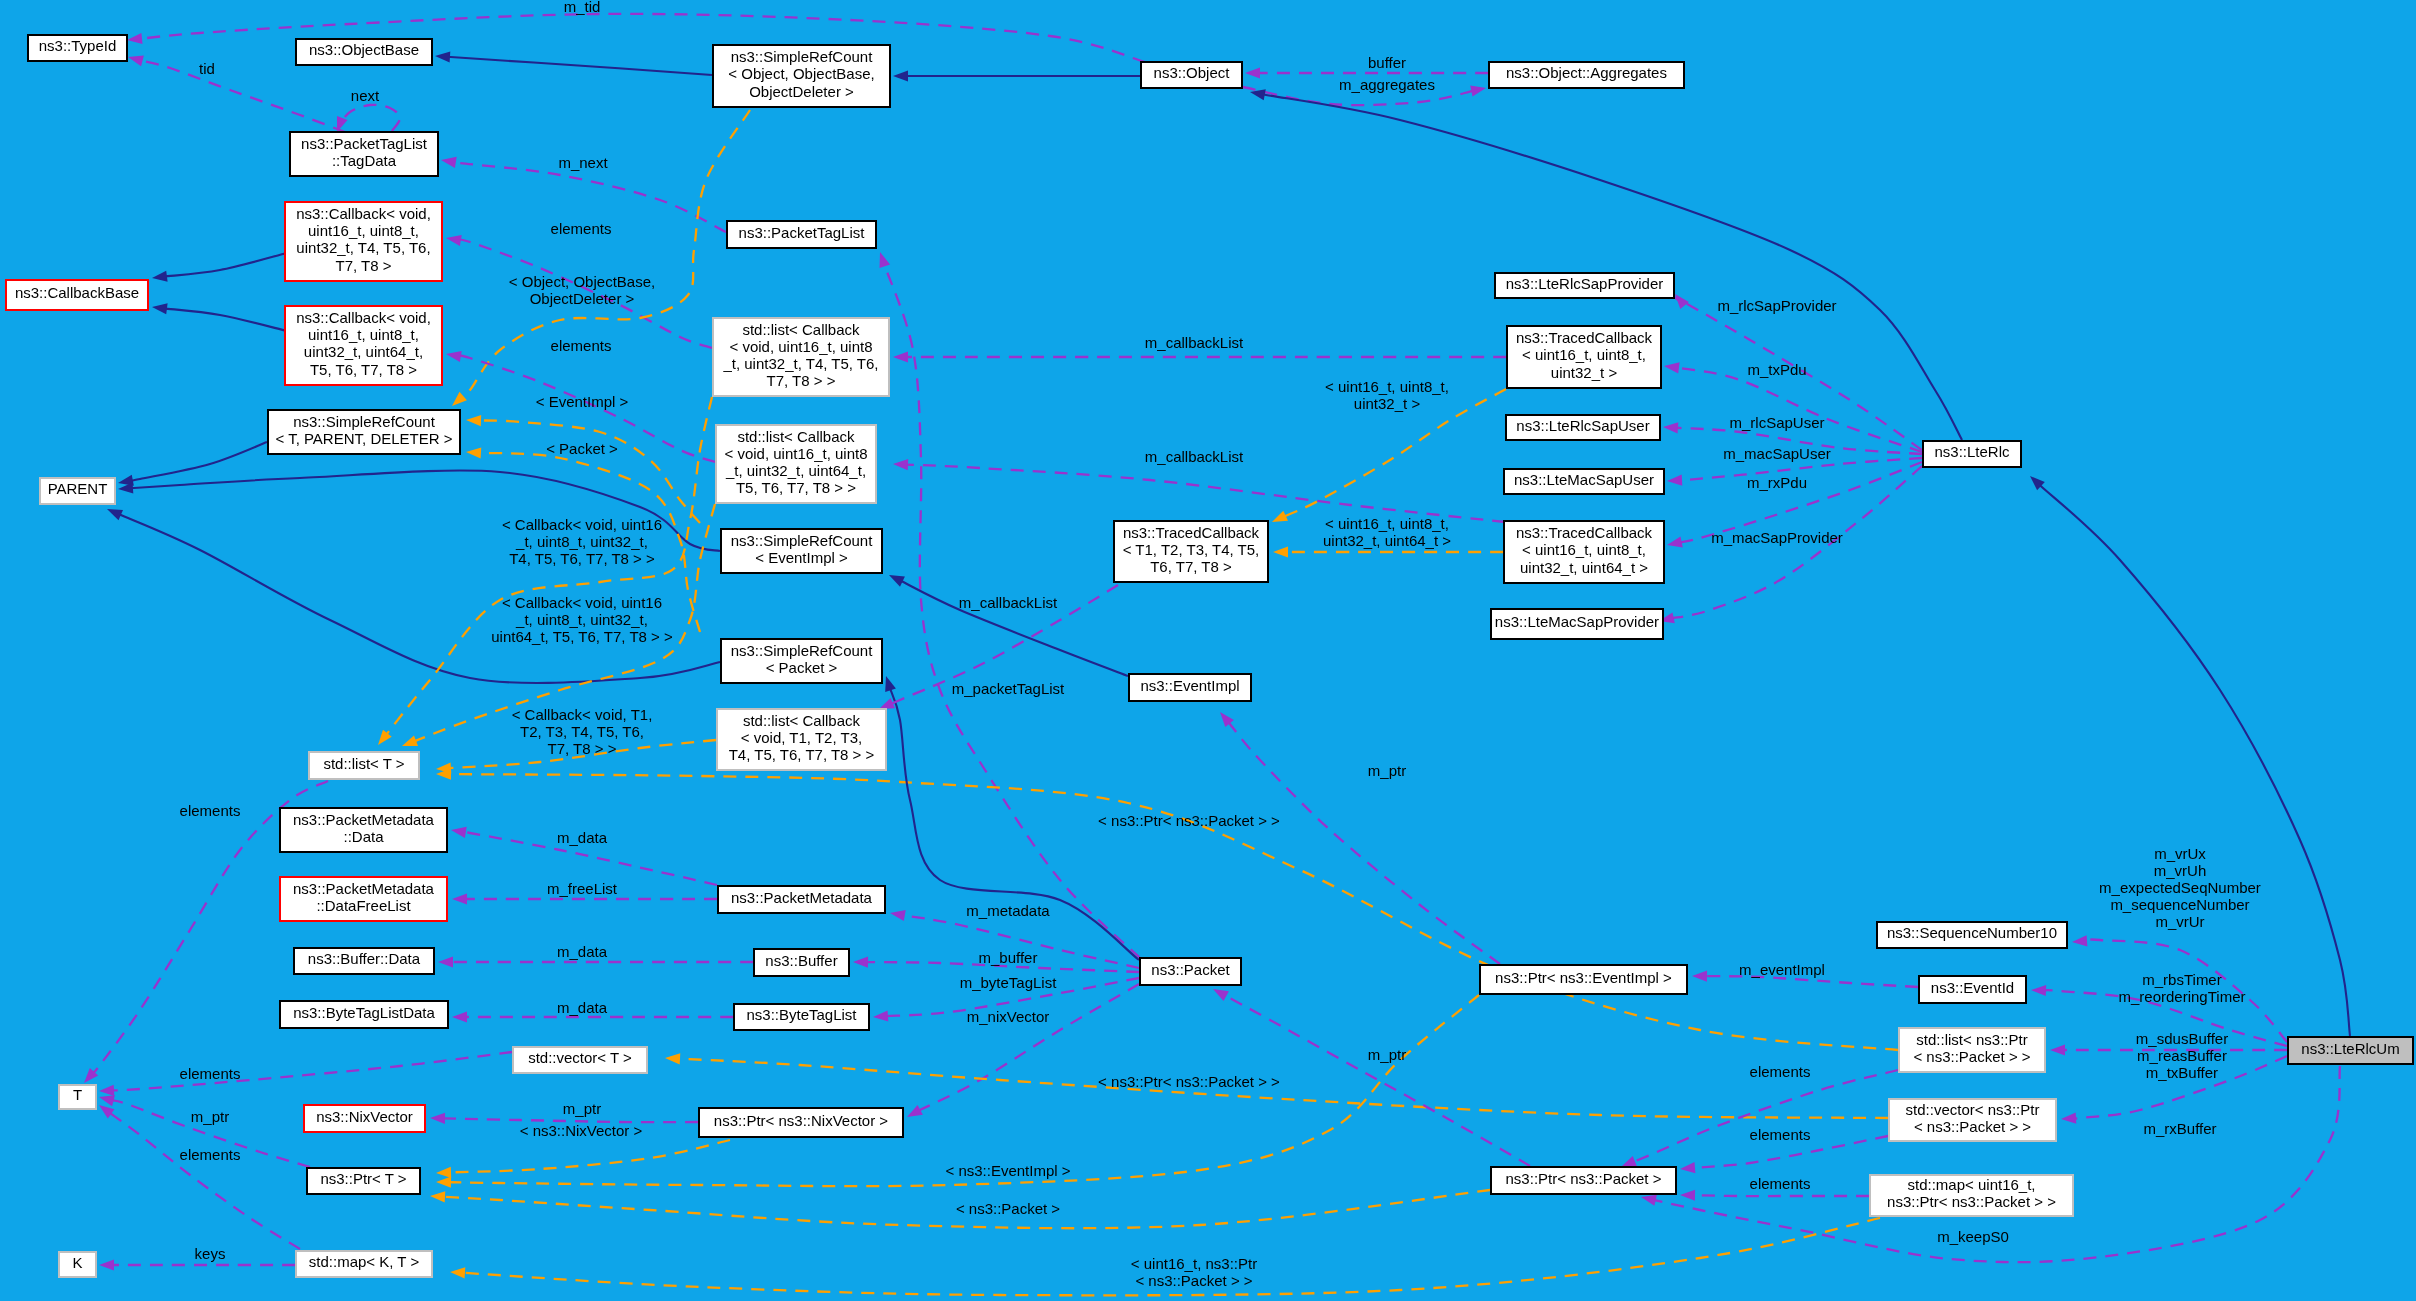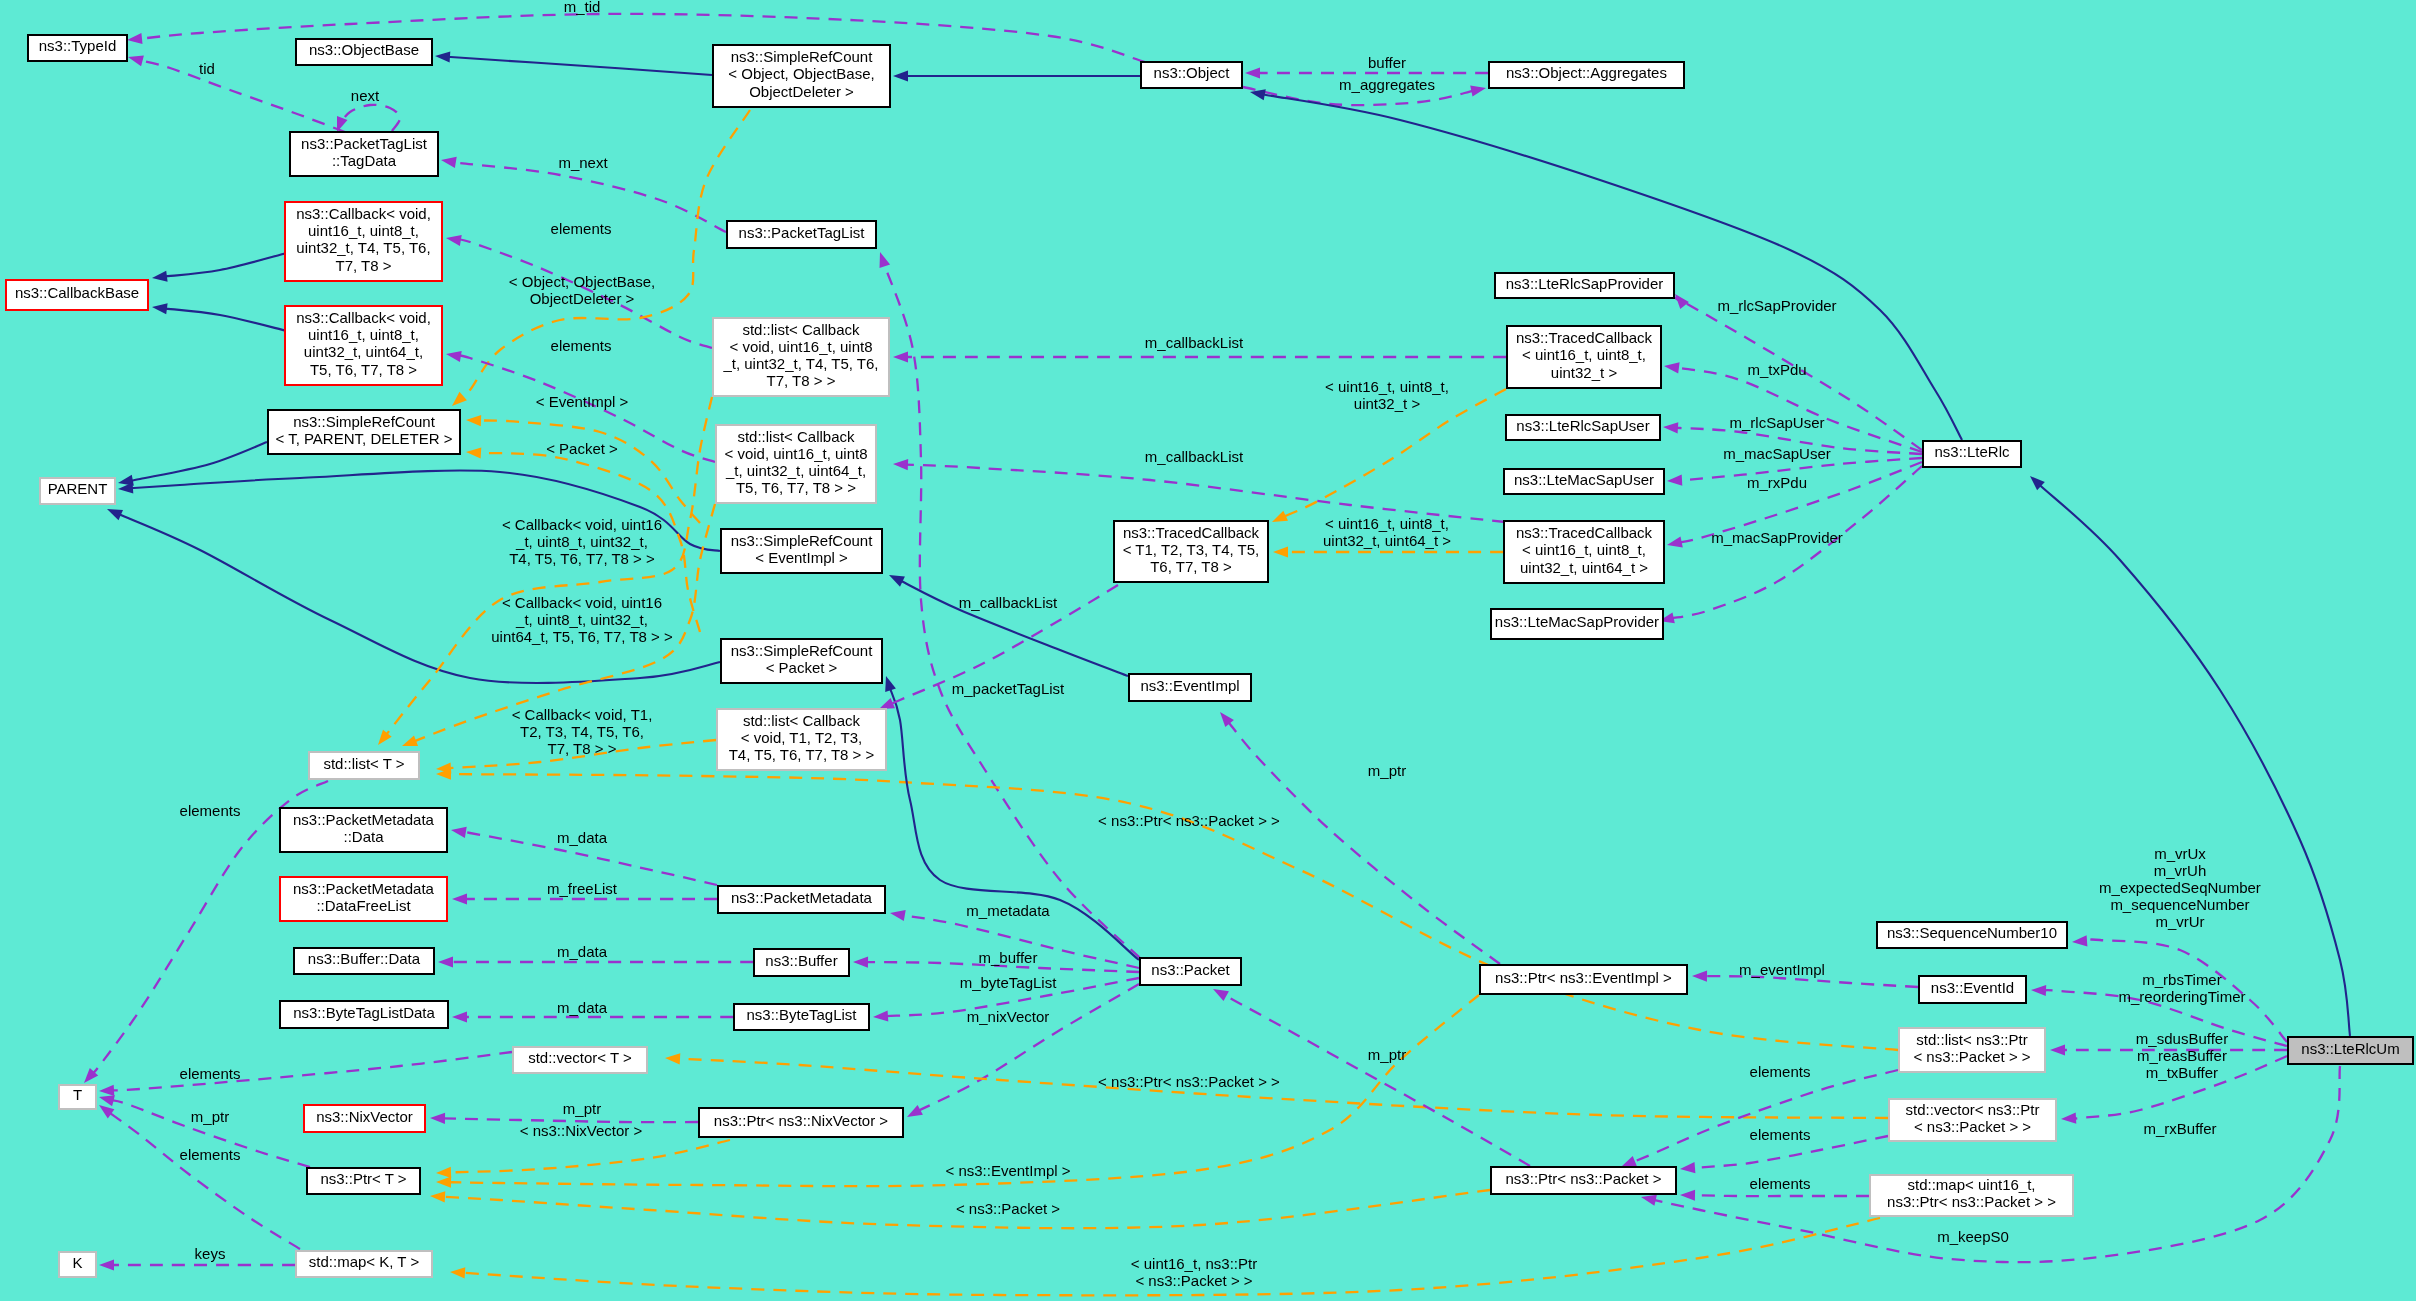--- a/index.html
+++ b/index.html
@@ -1,18 +1,18 @@
 <!DOCTYPE html>
 <html><head>
 <meta charset="utf-8">
 <style>
   html,body{margin:0;padding:0;background:#ffffff;}
   body{width:2416px;height:1301px;overflow:hidden;
        font-family:"Liberation Sans",sans-serif;-webkit-font-smoothing:antialiased;}
-  #diagram{position:relative;width:2416px;height:1301px;background:#5eead4;}
+  #diagram{position:relative;width:2416px;height:1301px;background:#0ea5e9;}
   svg#canvas{position:absolute;left:0;top:0;width:2416px;height:1301px;
              shape-rendering:geometricPrecision;}
   .node-box{fill:#ffffff;stroke:#000000;stroke-width:2;}
   .node-box.warn{stroke:#ff0000;}
   .node-box.muted{stroke:#bfbfbf;}
   .node-box.hl{fill:#bfbfbf;}
   .node-label{font-family:"Liberation Sans",sans-serif;font-size:15px;fill:#000000;
               text-anchor:middle;white-space:pre;}
   .edge-label{font-family:"Liberation Sans",sans-serif;font-size:15px;fill:#000000;
               text-anchor:middle;white-space:pre;}

